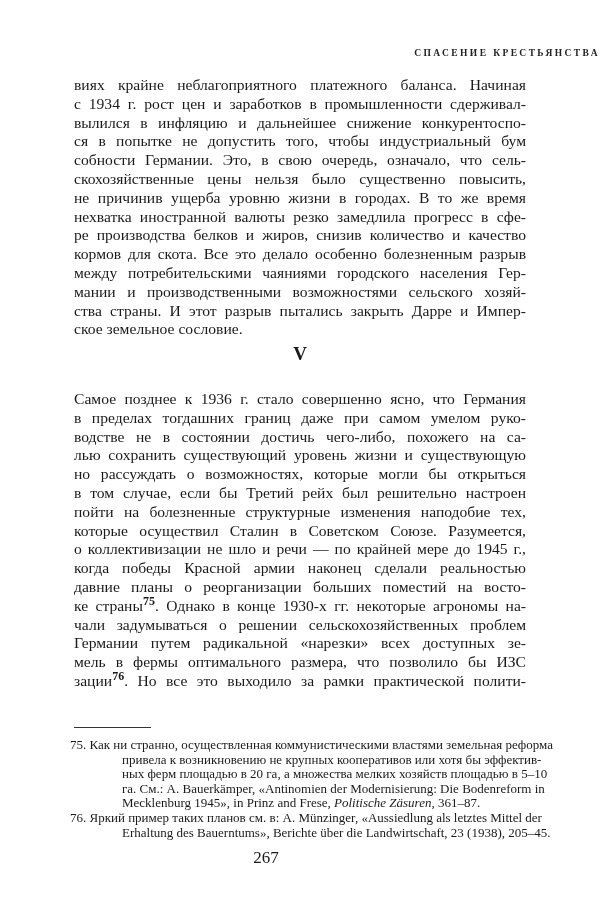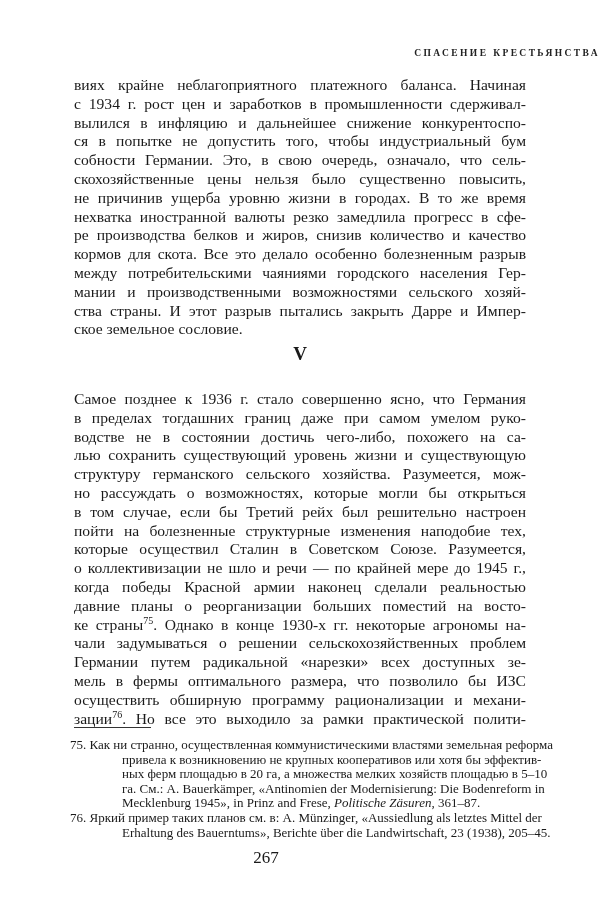--- a/index.html
+++ b/index.html
@@ -18,21 +18,21 @@
       text-align-last: justify;
     }
     .body-text .line { display: block; white-space: nowrap; text-align-last: justify; text-align: justify; }
     .body-text .line.last { text-align-last: left; }
     #para1 { top: 76px; }
     .section-mark {
       position: absolute; top: 343px; left: 0; width: 600px; text-align: center;
       font-size: 19px; font-weight: bold;
     }
     #para2 { top: 390px; }
-    sup { font-size: 10px; line-height: 0; vertical-align: 6px; }
+    sup { font-size: 12px; line-height: 0; vertical-align: 6px; font-weight: bold; }
     .fn-rule {
       position: absolute; top: 727px; left: 74px; width: 77px; height: 1px; background: #333;
     }
     .footnotes {
       position: absolute; top: 738px; left: 70px; width: 452px;
       font-size: 13px; line-height: 14.6px;
     }
     .fn { position: relative; }
     .fn .fn-line { display: block; white-space: nowrap; text-align: justify; text-align-last: justify; }
     .fn .fn-line.indent { padding-left: 52px; }
@@ -66,33 +66,31 @@
   <span class="line last">ское земельное сословие.</span>
 </div>
 
 <div class="section-mark">V</div>
 
 <div class="body-text" id="para2">
   <span class="line">Самое позднее к 1936 г. стало совершенно ясно, что Германия</span>
   <span class="line">в пределах тогдашних границ даже при самом умелом руко-</span>
   <span class="line">водстве не в состоянии достичь чего-либо, похожего на са-</span>
   <span class="line">лью сохранить существующий уровень жизни и существующую</span>
-  <span class="line">структуру германского сельского хозяйства. Разумеется, мож-</span>
   <span class="line">но рассуждать о возможностях, которые могли бы открыться</span>
   <span class="line">в том случае, если бы Третий рейх был решительно настроен</span>
   <span class="line">пойти на болезненные структурные изменения наподобие тех,</span>
   <span class="line">которые осуществил Сталин в Советском Союзе. Разумеется,</span>
   <span class="line">о коллективизации не шло и речи — по крайней мере до 1945 г.,</span>
   <span class="line">когда победы Красной армии наконец сделали реальностью</span>
   <span class="line">давние планы о реорганизации больших поместий на восто-</span>
   <span class="line"><span>ке страны</span><sup>75</sup><span>. Однако в конце 1930-х гг. некоторые агрономы на-</span></span>
   <span class="line">чали задумываться о решении сельскохозяйственных проблем</span>
   <span class="line">Германии путем радикальной «нарезки» всех доступных зе-</span>
   <span class="line">мель в фермы оптимального размера, что позволило бы ИЗС</span>
-  <span class="line">осуществить обширную программу рационализации и механи-</span>
   <span class="line"><span>зации</span><sup>76</sup><span>. Но все это выходило за рамки практической полити-</span></span>
 </div>
 
 <div class="fn-rule"></div>
 
 <div class="footnotes">
   <div class="fn">
     <span class="fn-line"><span>75.</span> <span>Как ни странно, осуществленная коммунистическими властями земельная реформа</span></span>
     <span class="fn-line indent">привела к возникновению не крупных кооперативов или хотя бы эффектив-</span>
     <span class="fn-line indent">ных ферм площадью в 20 га, а множества мелких хозяйств площадью в 5–10</span>

